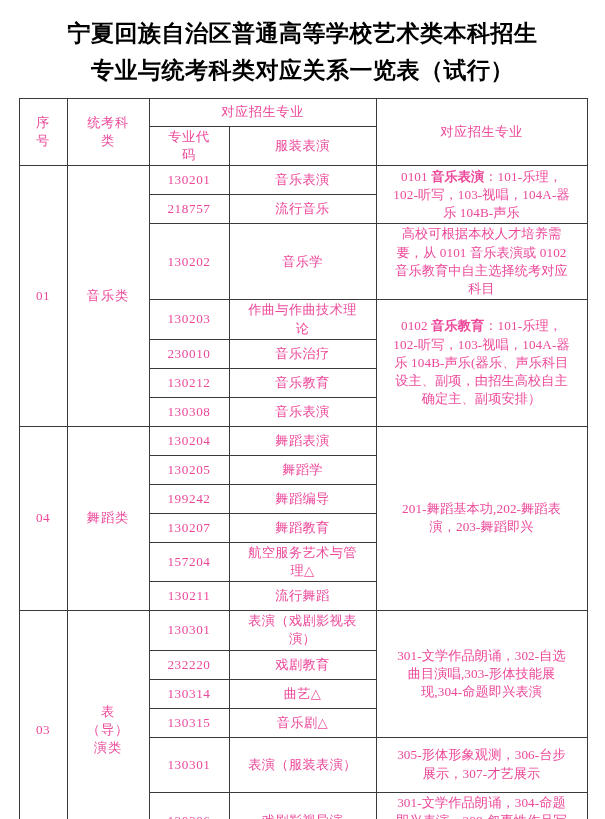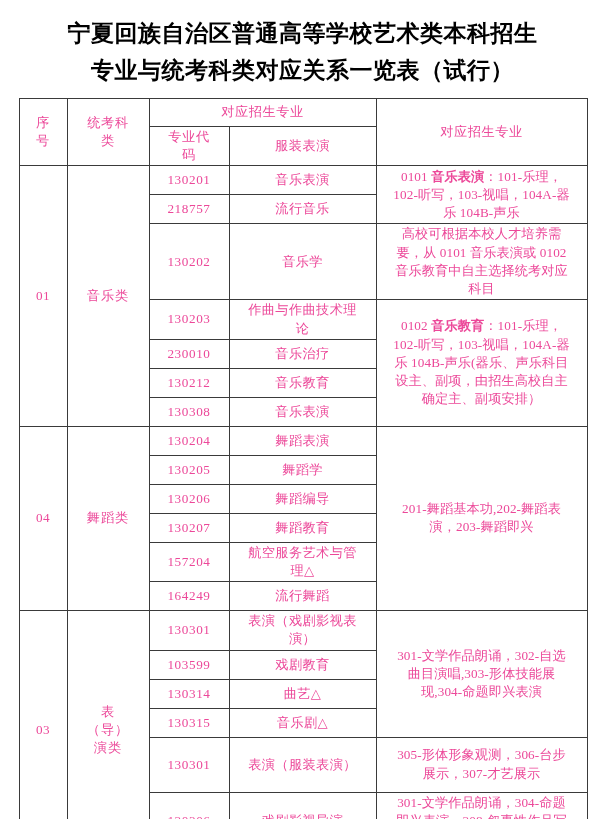--- a/index.html
+++ b/index.html
@@ -177,44 +177,44 @@
             <td class="cat" rowspan="6">舞蹈类</td>
             <td class="code">130204</td>
             <td class="pname">舞蹈表演</td>
             <td class="subj" rowspan="6"><span>201-舞蹈基本功,202-舞蹈表演，203-舞蹈即兴</span></td>
           </tr>
           <tr class="r-small">
             <td class="code">130205</td>
             <td class="pname">舞蹈学</td>
           </tr>
           <tr class="r-small">
-            <td class="code">130206</td>
+            <td class="code">199242</td>
             <td class="pname">舞蹈编导</td>
           </tr>
           <tr class="r-small">
             <td class="code">130207</td>
             <td class="pname">舞蹈教育</td>
           </tr>
           <tr class="r-small">
             <td class="code">157204</td>
             <td class="pname">航空服务艺术与管理△</td>
           </tr>
           <tr class="r-small">
-            <td class="code">164249</td>
+            <td class="code">130211</td>
             <td class="pname">流行舞蹈</td>
           </tr>
           <tr class="r-small">
             <td class="seq" rowspan="6">03</td>
             <td class="cat" rowspan="6">表（导）演类</td>
             <td class="code">130301</td>
             <td class="pname">表演（戏剧影视表演）</td>
             <td class="subj" rowspan="4"><span>301-文学作品朗诵，302-自选曲目演唱,303-形体技能展现,304-命题即兴表演</span></td>
           </tr>
           <tr class="r-small">
-            <td class="code">103599</td>
+            <td class="code">232220</td>
             <td class="pname">戏剧教育</td>
           </tr>
           <tr class="r-small">
             <td class="code">130314</td>
             <td class="pname">曲艺△</td>
           </tr>
           <tr class="r-small">
             <td class="code">130315</td>
             <td class="pname">音乐剧△</td>
           </tr>

